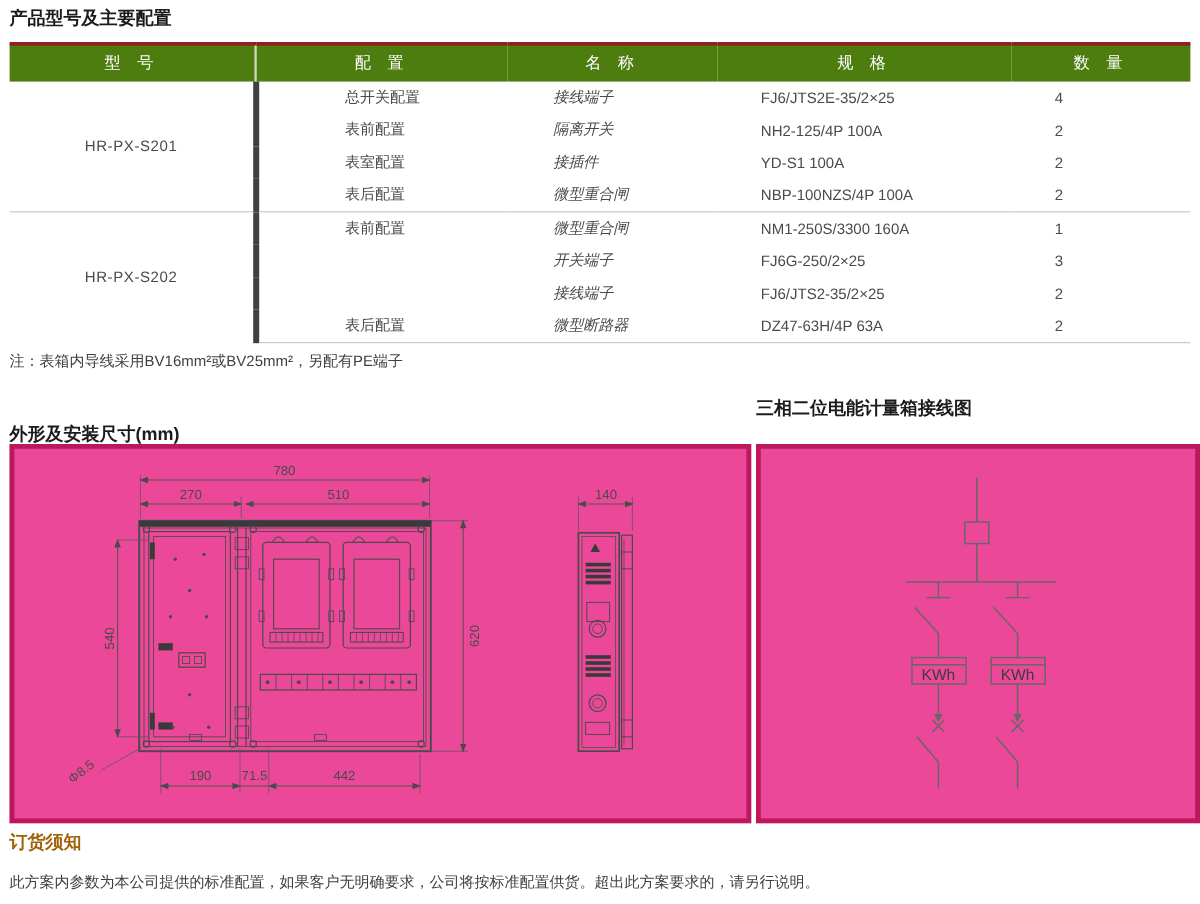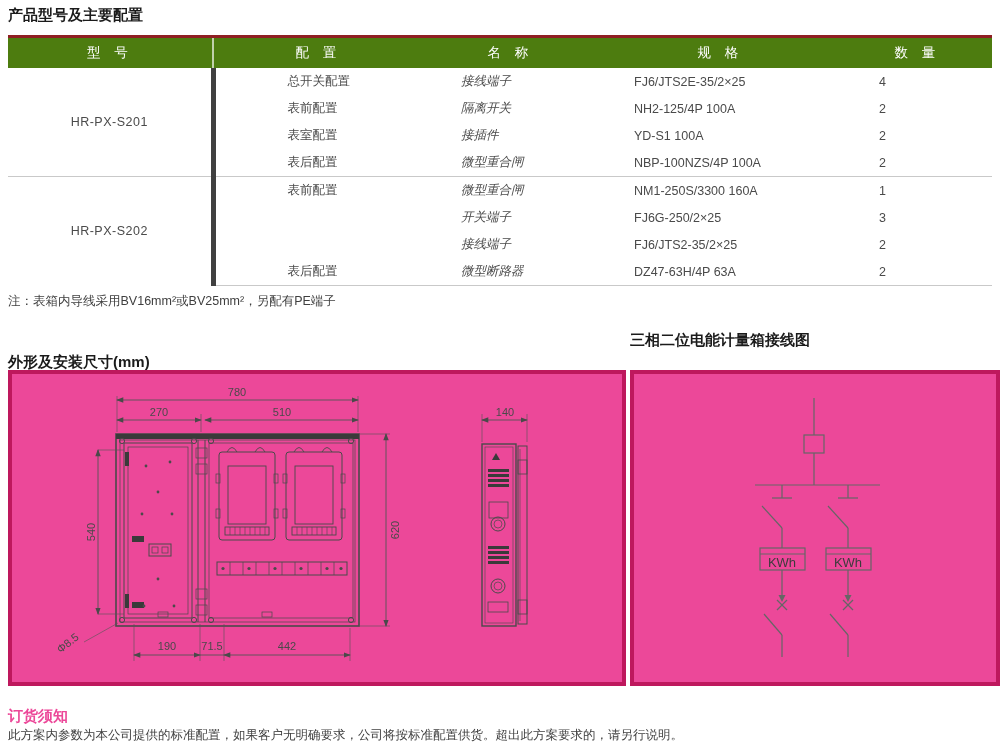--- a/index.html
+++ b/index.html
@@ -29,21 +29,21 @@
   .sec-title{position:absolute;font-size:15px;font-weight:bold;color:#1b1b1b;}
   .sec-title.dims{left:8px;top:331px;margin-top:22px;}
   .sec-title.wiring{left:630px;top:331px;}
   .draw-box{position:absolute;border:4px solid #be185d;background:#ec4899;}
   .draw-box.left{left:8px;top:370px;width:610px;height:308px;}
   .draw-box.right{left:630px;top:370px;width:362px;height:308px;text-align:center;}
   svg{display:block;}
   .dim-text{font-size:11px;fill:#4a4a4a;font-family:"Liberation Sans",sans-serif;}
   .kwh-text{font-size:13px;fill:#3c3c3c;font-family:"Liberation Sans",sans-serif;}
   
-  .order-title{position:absolute;left:8px;top:693px;font-size:15px;font-weight:bold;color:#ec4899;margin-top:14px;}
+  .order-title{position:absolute;left:8px;top:693px;font-size:15px;font-weight:bold;color:#a16207;}
   .order-body{position:absolute;left:8px;top:727px;font-size:12.5px;color:#3f3f3f;width:980px;}
 </style>
 </head>
 <body>
 
 <div class="page-title">产品型号及主要配置</div>
 
 <table class="spec-table">
   <colgroup>
     <col style="width:205px">

